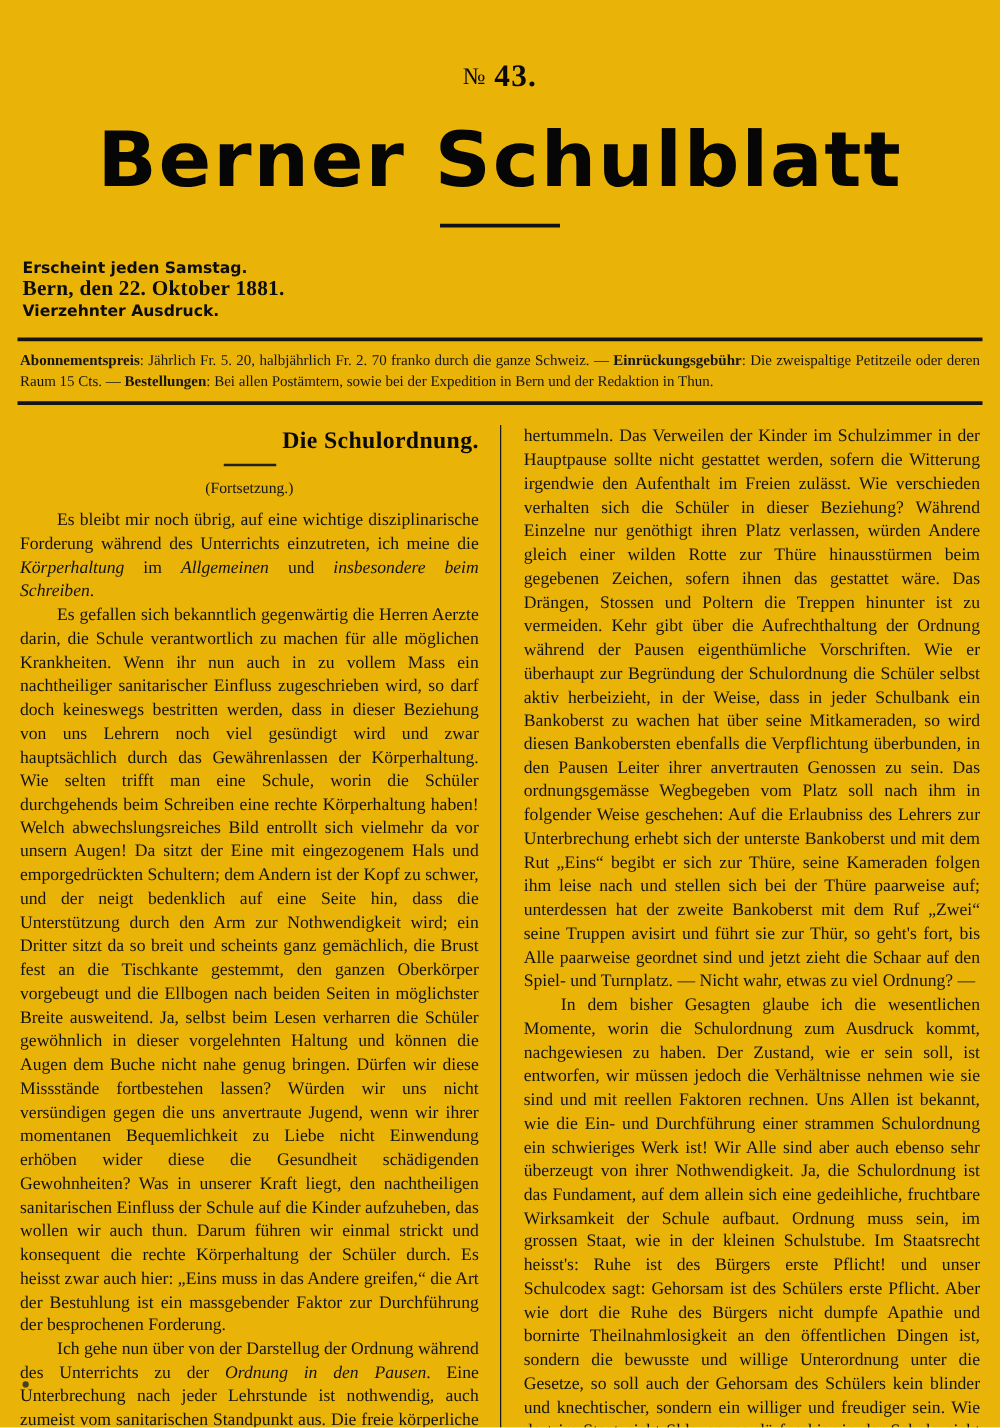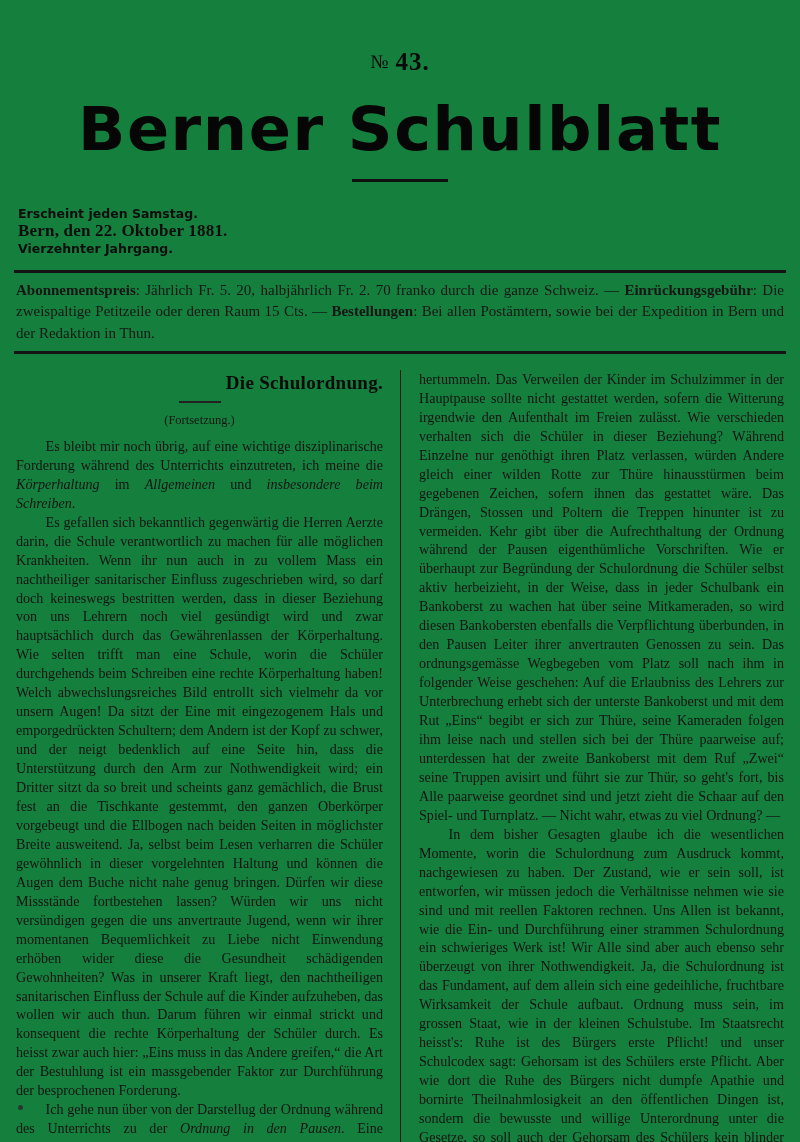--- a/index.html
+++ b/index.html
@@ -4,21 +4,21 @@
 <style>
   html, body {
     margin: 0;
     padding: 0;
     background: #ffffff;
   }
   .page {
     position: relative;
     width: 800px;
     height: 1142px;
-    background: #15803d;
+    background: #eab308;
     overflow: hidden;
     font-family: "Liberation Serif", serif;
     color: #111111;
   }
 
   
   .issue-no {
     text-align: center;
     font-family: "Liberation Serif", serif;
     font-size: 25px;
@@ -85,21 +85,21 @@
   
   .double-rule {
     margin: 14px 14px 0 14px;
     border-top: 3px solid #141414;
   }
   .double-rule.lower { margin-top: 7px; }
 
   .subscription {
     margin: 7px 16px 0 16px;
     font-family: "Liberation Serif", serif;
-    font-size: 15px;
+    font-size: 12px;
     line-height: 1.42;
     text-align: justify;
     color: #161616;
   }
   .subscription b { font-weight: bold; }
 
   
   .body-area {
     position: relative;
     margin: 16px 16px 0 16px;
@@ -170,21 +170,21 @@
   </div>
 
   <div class="masthead-title">Berner Schulblatt</div>
 
 
   <div class="short-rule"></div>
 
   <div class="meta-row">
     <div class="meta-left">Erscheint jeden Samstag.</div>
     <div class="meta-center">Bern, den 22. Oktober 1881.</div>
-    <div class="meta-right">Vierzehnter Jahrgang.</div>
+    <div class="meta-right">Vierzehnter Ausdruck.</div>
   </div>
 
   <div class="double-rule"></div>
 
   <div class="subscription">
     <b>Abonnementspreis</b><span>: Jährlich Fr. 5. 20, halbjährlich Fr. 2. 70 franko durch die ganze Schweiz. — </span><b>Einrückungsgebühr</b><span>: Die zweispaltige Petitzeile oder deren Raum 15 Cts. — </span><b>Bestellungen</b><span>: Bei allen Postämtern, sowie bei der Expedition in Bern und der Redaktion in Thun.</span>
   </div>
 
   <div class="double-rule lower"></div>
 

